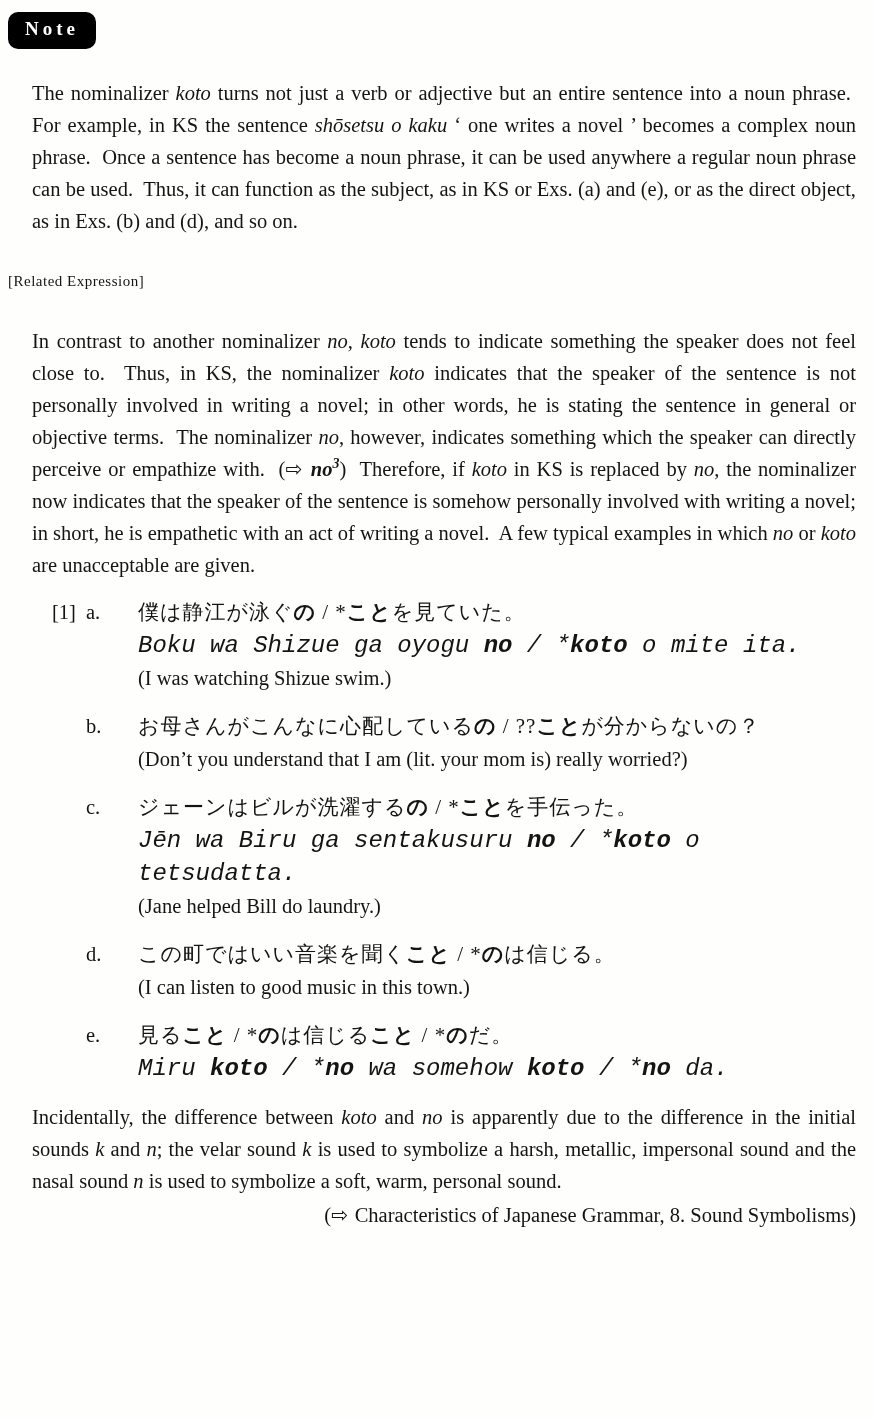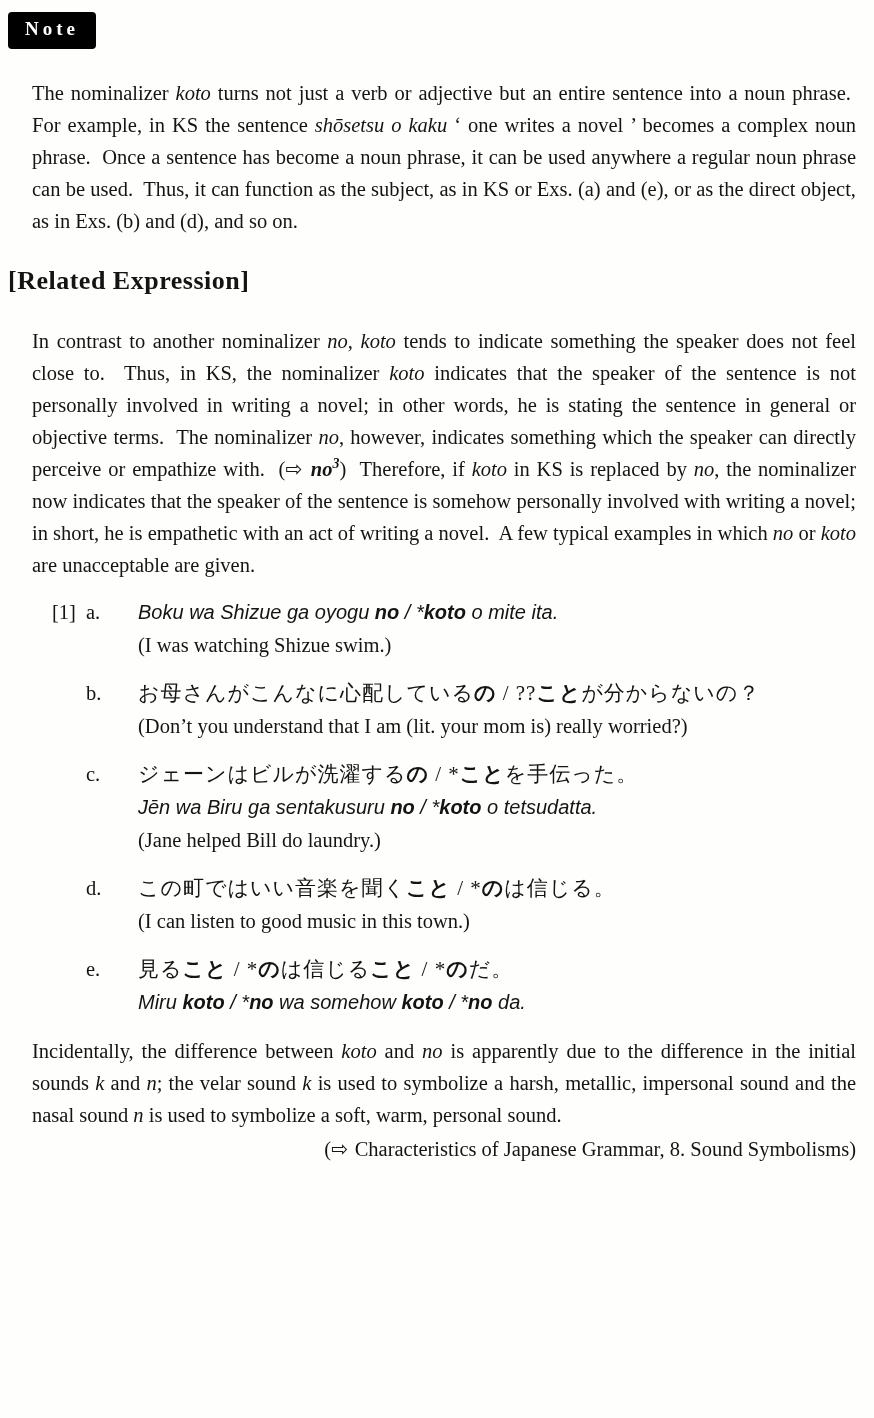--- a/index.html
+++ b/index.html
@@ -18,34 +18,34 @@
     font-size: 20.5px;
     line-height: 32px;
     box-sizing: border-box;
     padding: 12px 18px 10px 8px;
     overflow: hidden;
   }
   .note-badge {
     display: inline-block;
     background: #000;
     color: #fff;
-    border-radius: 4px;
+    border-radius: 10px;
     padding: 1px 17px 4px 17px;
     font-weight: bold;
     font-size: 19px;
     letter-spacing: 4px;
     font-family: "Liberation Serif", "DejaVu Serif", serif;
   }
   .body-par {
     text-align: justify;
     margin: 28px 0 0 24px;
   }
   .section-heading {
-    font-size: 26px;
-    font-weight: bold;
+    font-size: 15px;
+    font-weight: normal;
     margin: 28px 0 0 0;
     letter-spacing: 0.5px;
   }
   .examples {
     margin: 10px 0 0 24px;
   }
   .example-row {
     display: flex;
     align-items: flex-start;
     margin-top: 15px;
@@ -63,23 +63,23 @@
   .ex-content {
     flex: 1;
     min-width: 0;
   }
   .jp-line {
     font-size: 21px;
     line-height: 33px;
     letter-spacing: 1px;
   }
   .romaji-line {
-    font-family: Liberation Sans, sans-serif;
+    font-family: Liberation Mono, monospace;
     font-style: italic;
-    font-size: 20px;
+    font-size: 24px;
     line-height: 33px;
   }
   .gloss-line {
     line-height: 33px;
   }
   .footer-ref {
     text-align: right;
     margin: 2px 0 16px 24px;
   }
   
@@ -106,20 +106,21 @@
   <h2 class="section-heading">[Related Expression]</h2>
 
   <p class="body-par"><span>In contrast to another nominalizer </span><span class="run-i">no</span><span>, </span><span class="run-i">koto</span><span> tends to indicate something the speaker does not feel close to.&nbsp; Thus, in KS, the nominalizer </span><span class="run-i">koto</span><span> indicates that the speaker of the sentence is not personally involved in writing a novel; in other words, he is stating the sentence in general or objective terms.&nbsp; The nominalizer </span><span class="run-i">no</span><span>, however, indicates something which the speaker can directly perceive or empathize with.&nbsp; (</span><span class="run-arrow">⇨ </span><span class="run-bi">no</span><span class="run-bi-sup">3</span><span>)&nbsp; Therefore, if </span><span class="run-i">koto</span><span> in KS is replaced by </span><span class="run-i">no</span><span>, the nominalizer now indicates that the speaker of the sentence is somehow personally involved with writing a novel; in short, he is empathetic with an act of writing a novel.&nbsp; A few typical examples in which </span><span class="run-i">no</span><span> or </span><span class="run-i">koto</span><span> are unacceptable are given.</span></p>
 
   <div class="examples">
 
     <div class="example-row">
       <span class="group-label">[1]</span>
       <span class="letter-label">a.</span>
       <div class="ex-content">
+        <div class="jp-line"><span>僕は静江が泳ぐ</span><span class="run-b">の</span><span> / *</span><span class="run-b">こと</span><span>を見ていた。</span></div>
         <div class="romaji-line"><span class="run-i">Boku wa Shizue ga oyogu </span><span class="run-bi">no</span><span class="run-i"> / *</span><span class="run-bi">koto</span><span class="run-i"> o mite ita.</span></div>
         <div class="gloss-line">(I was watching Shizue swim.)</div>
       </div>
     </div>
 
     <div class="example-row">
       <span class="group-label"></span>
       <span class="letter-label">b.</span>
       <div class="ex-content">
         <div class="jp-line"><span>お母さんがこんなに心配している</span><span class="run-b">の</span><span> / ??</span><span class="run-b">こと</span><span>が分からないの？</span></div>

